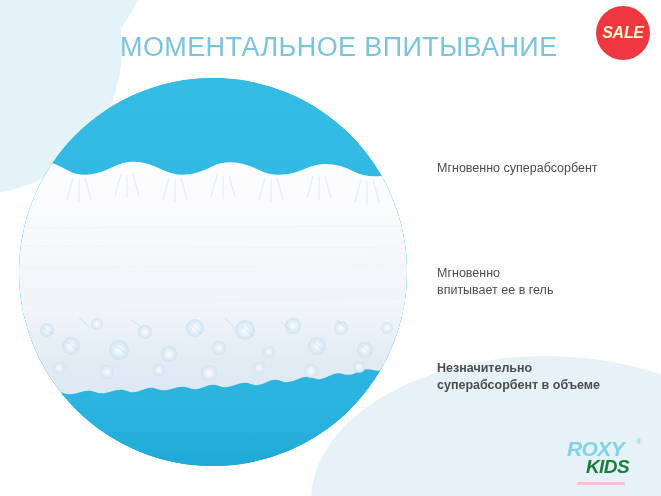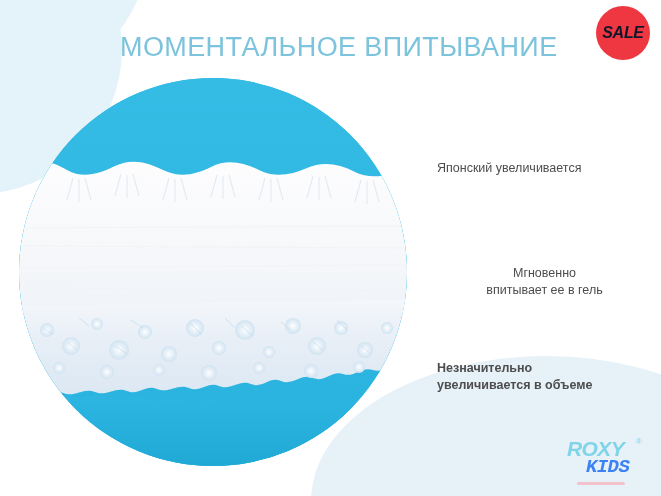--- a/index.html
+++ b/index.html
@@ -83,21 +83,21 @@
     top: 6px;
     width: 54px;
     height: 54px;
     border-radius: 50%;
     background: #ef3742;
     display: flex;
     align-items: center;
     justify-content: center;
   }
   .sale-badge .sale-text {
-    color: #0f172a;
+    color: #fef9c3;
     font-size: 16px;
     font-weight: bold;
     font-style: italic;
     letter-spacing: -0.3px;
     font-family: "Liberation Sans", sans-serif;
   }
 
   
   .photo-circle {
     position: absolute;
@@ -115,21 +115,21 @@
   .feature {
     position: absolute;
     left: 437px;
     width: 215px;
     color: #4d4d4d;
     font-size: 12.5px;
     line-height: 17px;
     font-family: "Liberation Sans", sans-serif;
   }
   .feature-1 { top: 160px; }
-  .feature-2 { top: 265px; text-align: center; }
+  .feature-2 { top: 265px; }
   .feature-3 { top: 360px; font-weight: bold; }
   .feature .line { display: block; white-space: nowrap; }
 
   
   .logo {
     position: absolute;
     left: 567px;
     top: 437px;
     width: 86px;
     height: 44px;
@@ -152,23 +152,23 @@
     color: #7fd4ea;
     font-family: "Liberation Sans", sans-serif;
   }
   .logo .kids {
     position: absolute;
     left: 19px;
     top: 19px;
     font-size: 19px;
     font-weight: bold;
     font-style: italic;
-    color: #3b82f6;
+    color: #15803d;
     letter-spacing: -0.6px;
-    font-family: Liberation Mono, monospace;
+    font-family: Liberation Sans, sans-serif;
   }
 </style>
 </head>
 <body>
 
 <div id="banner">
 
   <div class="deco-topleft"></div>
   <div class="deco-topleft2"></div>
   <div class="deco-bottomright"></div>
@@ -296,31 +296,31 @@
                C234,320 244,329 258,325
                C272,321 282,330 296,326
                C310,322 320,331 334,327
                C348,323 360,330 374,326
                C380,324 384,322 388,320
                L388,388 L0,388 Z" fill="url(#blueBot)"></path>
     </svg>
   </div>
 
   <div class="feature feature-1">
-    <span class="line">Японский увеличивается</span>
+    <span class="line">Мгновенно суперабсорбент</span>
   </div>
 
   <div class="feature feature-2">
     <span class="line">Мгновенно</span>
     <span class="line">впитывает ее в гель</span>
   </div>
 
   <div class="feature feature-3">
     <span class="line">Незначительно</span>
-    <span class="line">увеличивается в объеме</span>
+    <span class="line">суперабсорбент в объеме</span>
   </div>
 
   <div class="logo">
     <span class="roxy">ROXY</span>
     <span class="reg">®</span>
     <span class="kids">KIDS</span>
   </div>
 
 </div>
 

